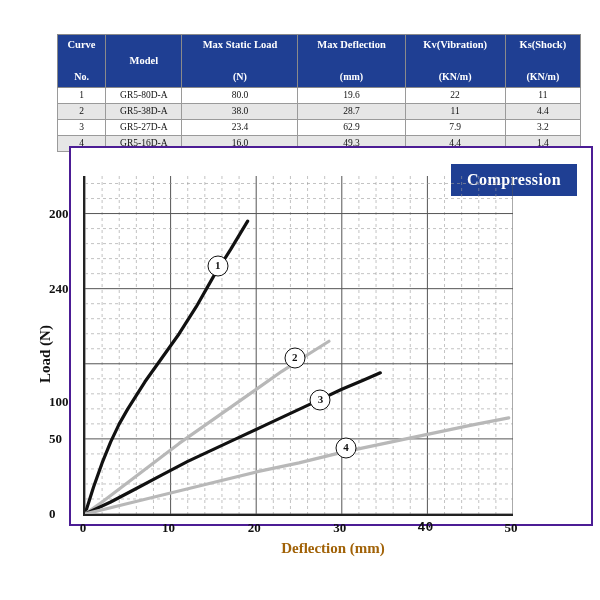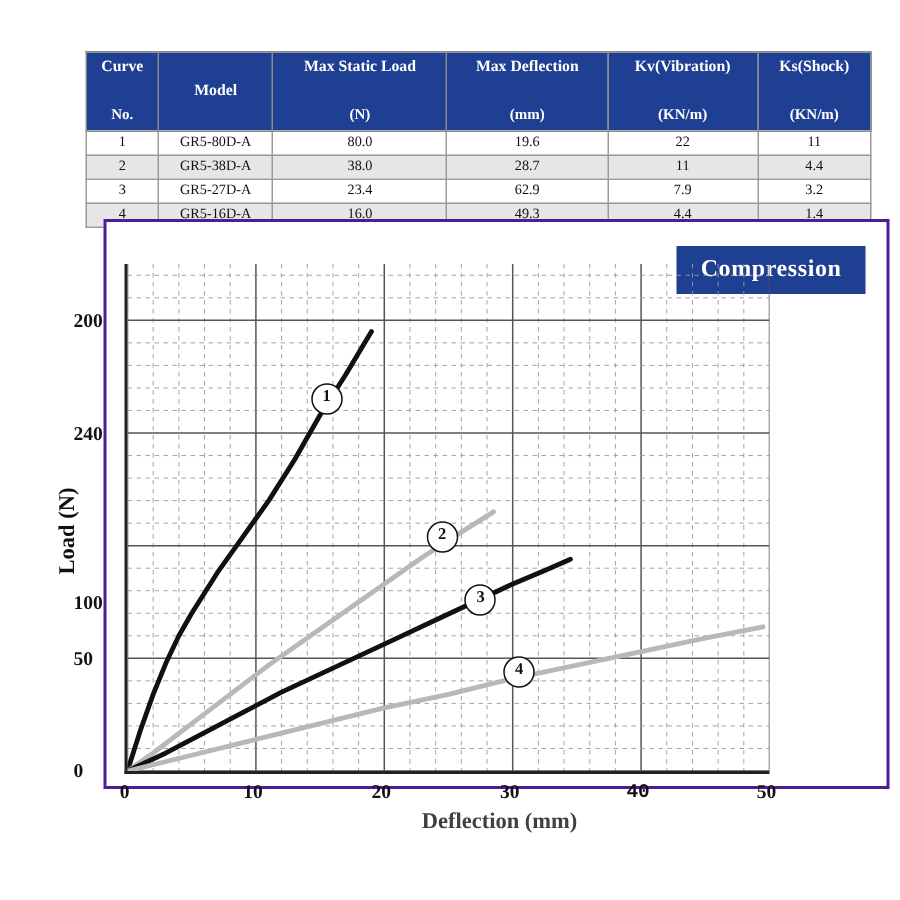--- a/index.html
+++ b/index.html
@@ -108,21 +108,21 @@
     text-align: left;
     font-family: "Liberation Serif", serif;
   }
   #xlabel {
     position: absolute;
     left: 0;
     width: 524px;
     text-align: center;
     font-size: 15px;
     font-weight: bold;
-    color: #404040;
+    color: #a16207;
     font-family: "Liberation Serif", serif;
   }
   #ylabel {
     position: absolute;
     font-size: 15px;
     font-weight: bold;
     color: #111;
     transform: rotate(-90deg);
     transform-origin: left top;
     white-space: nowrap;

